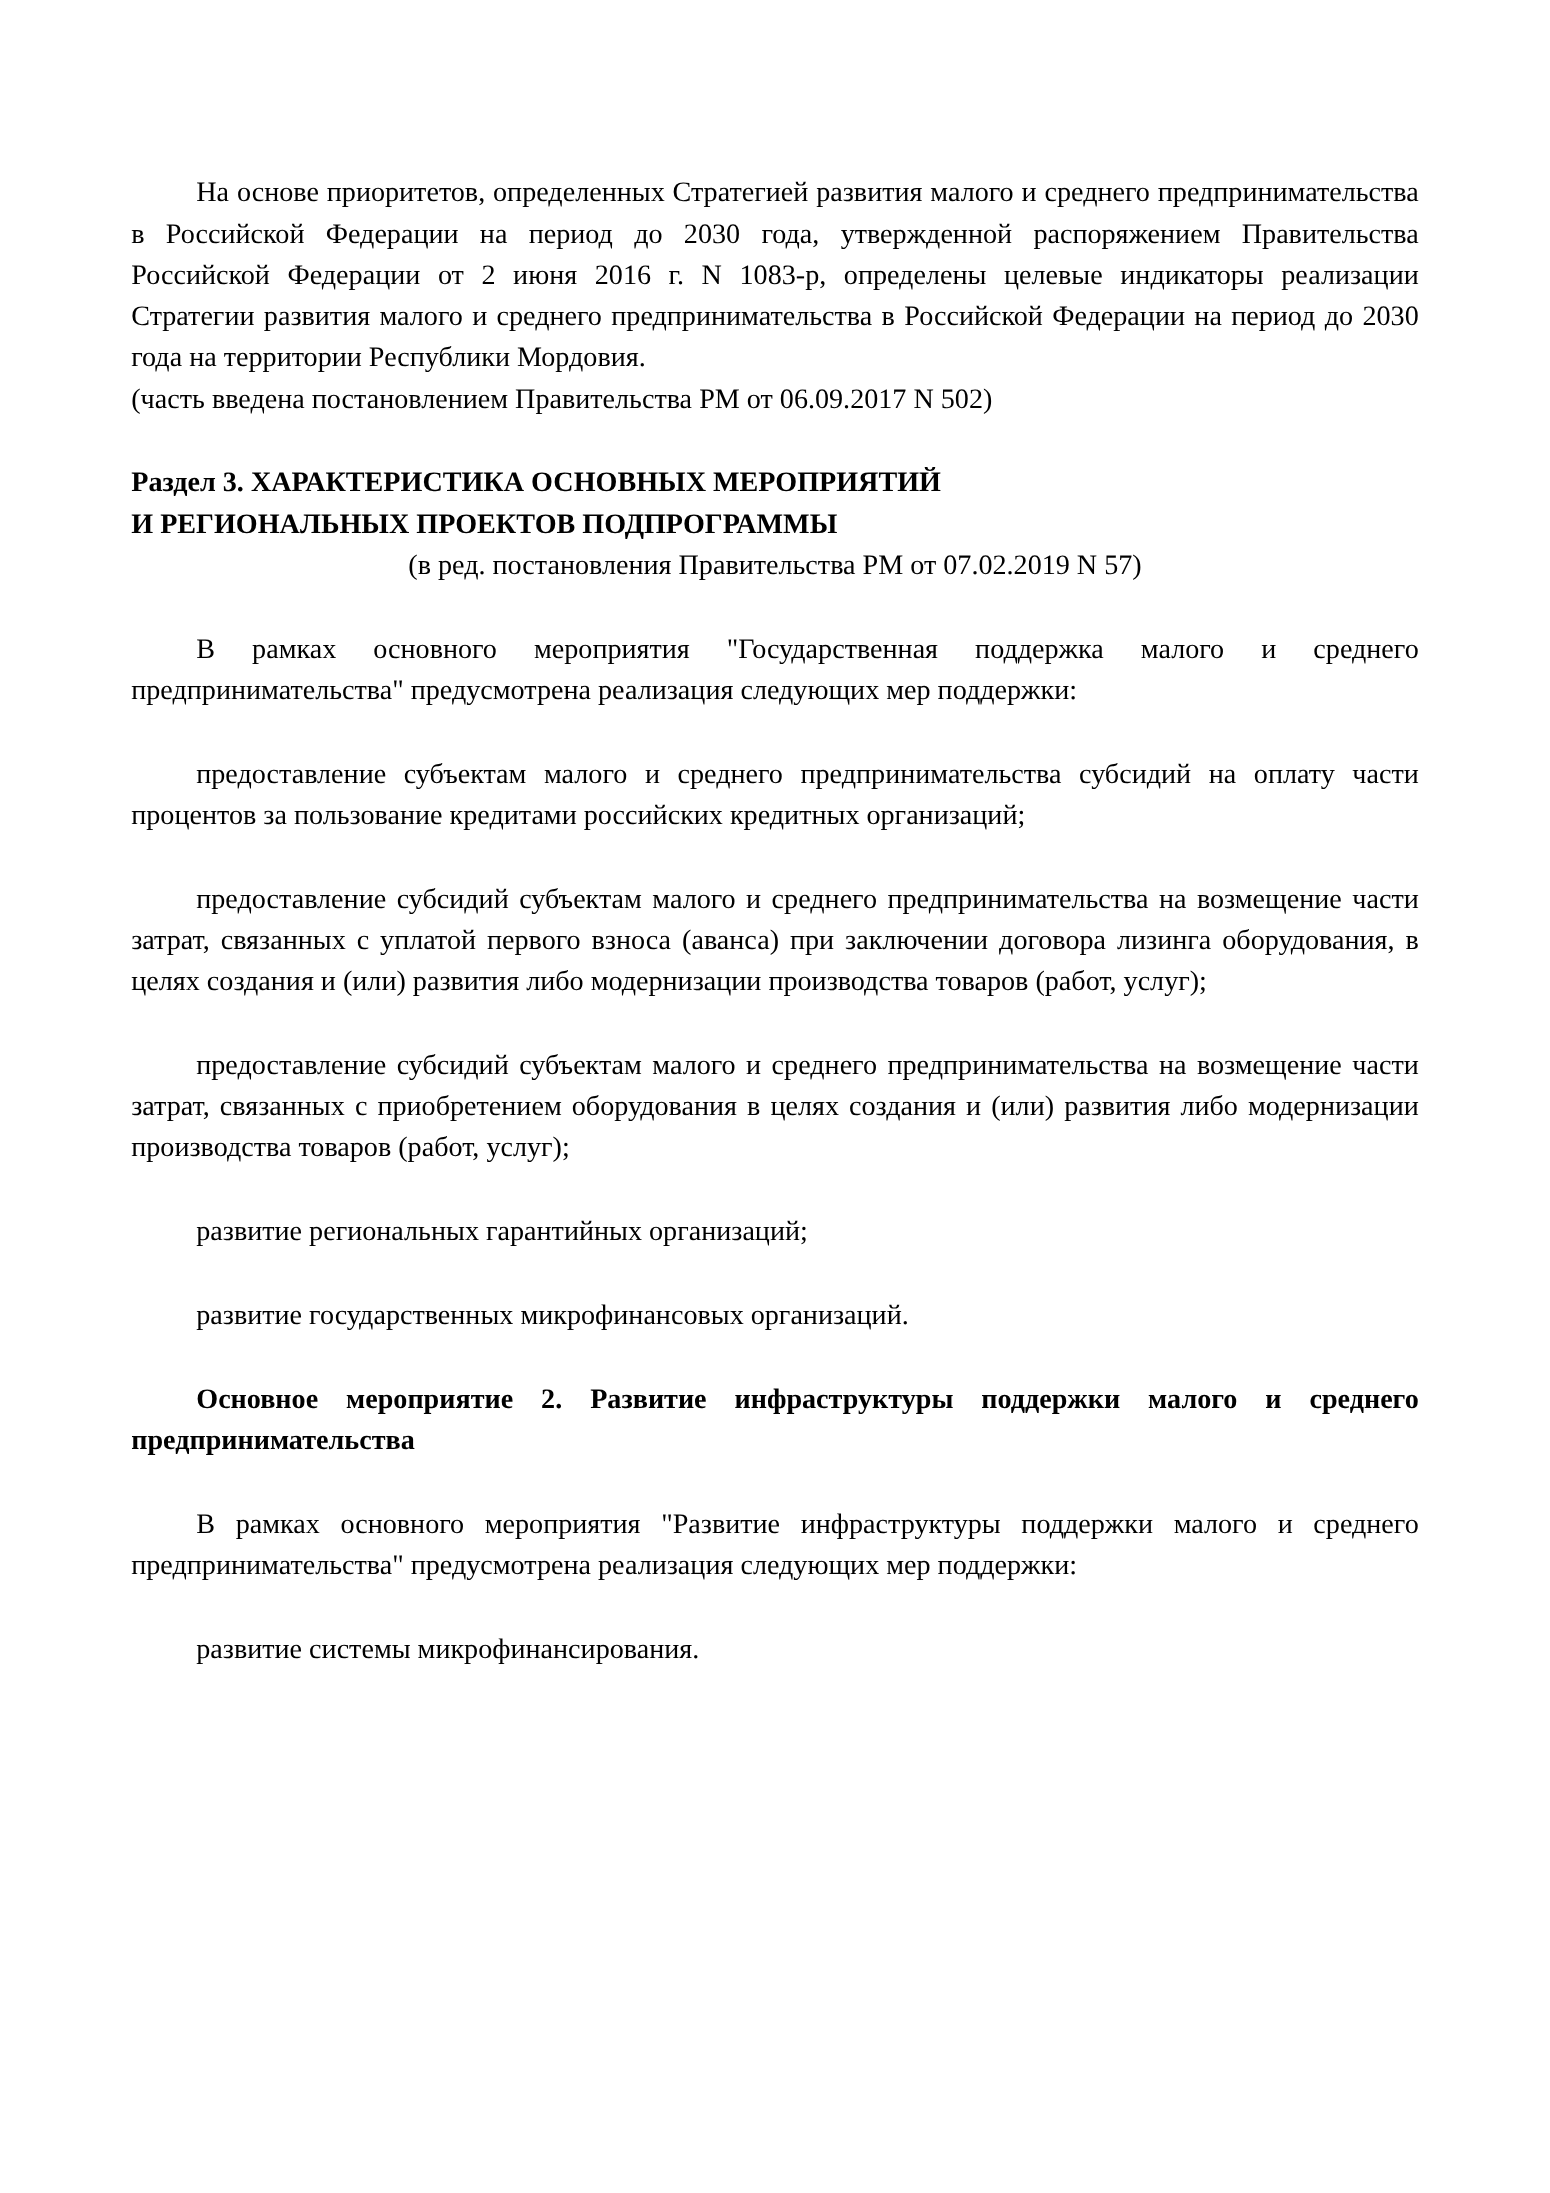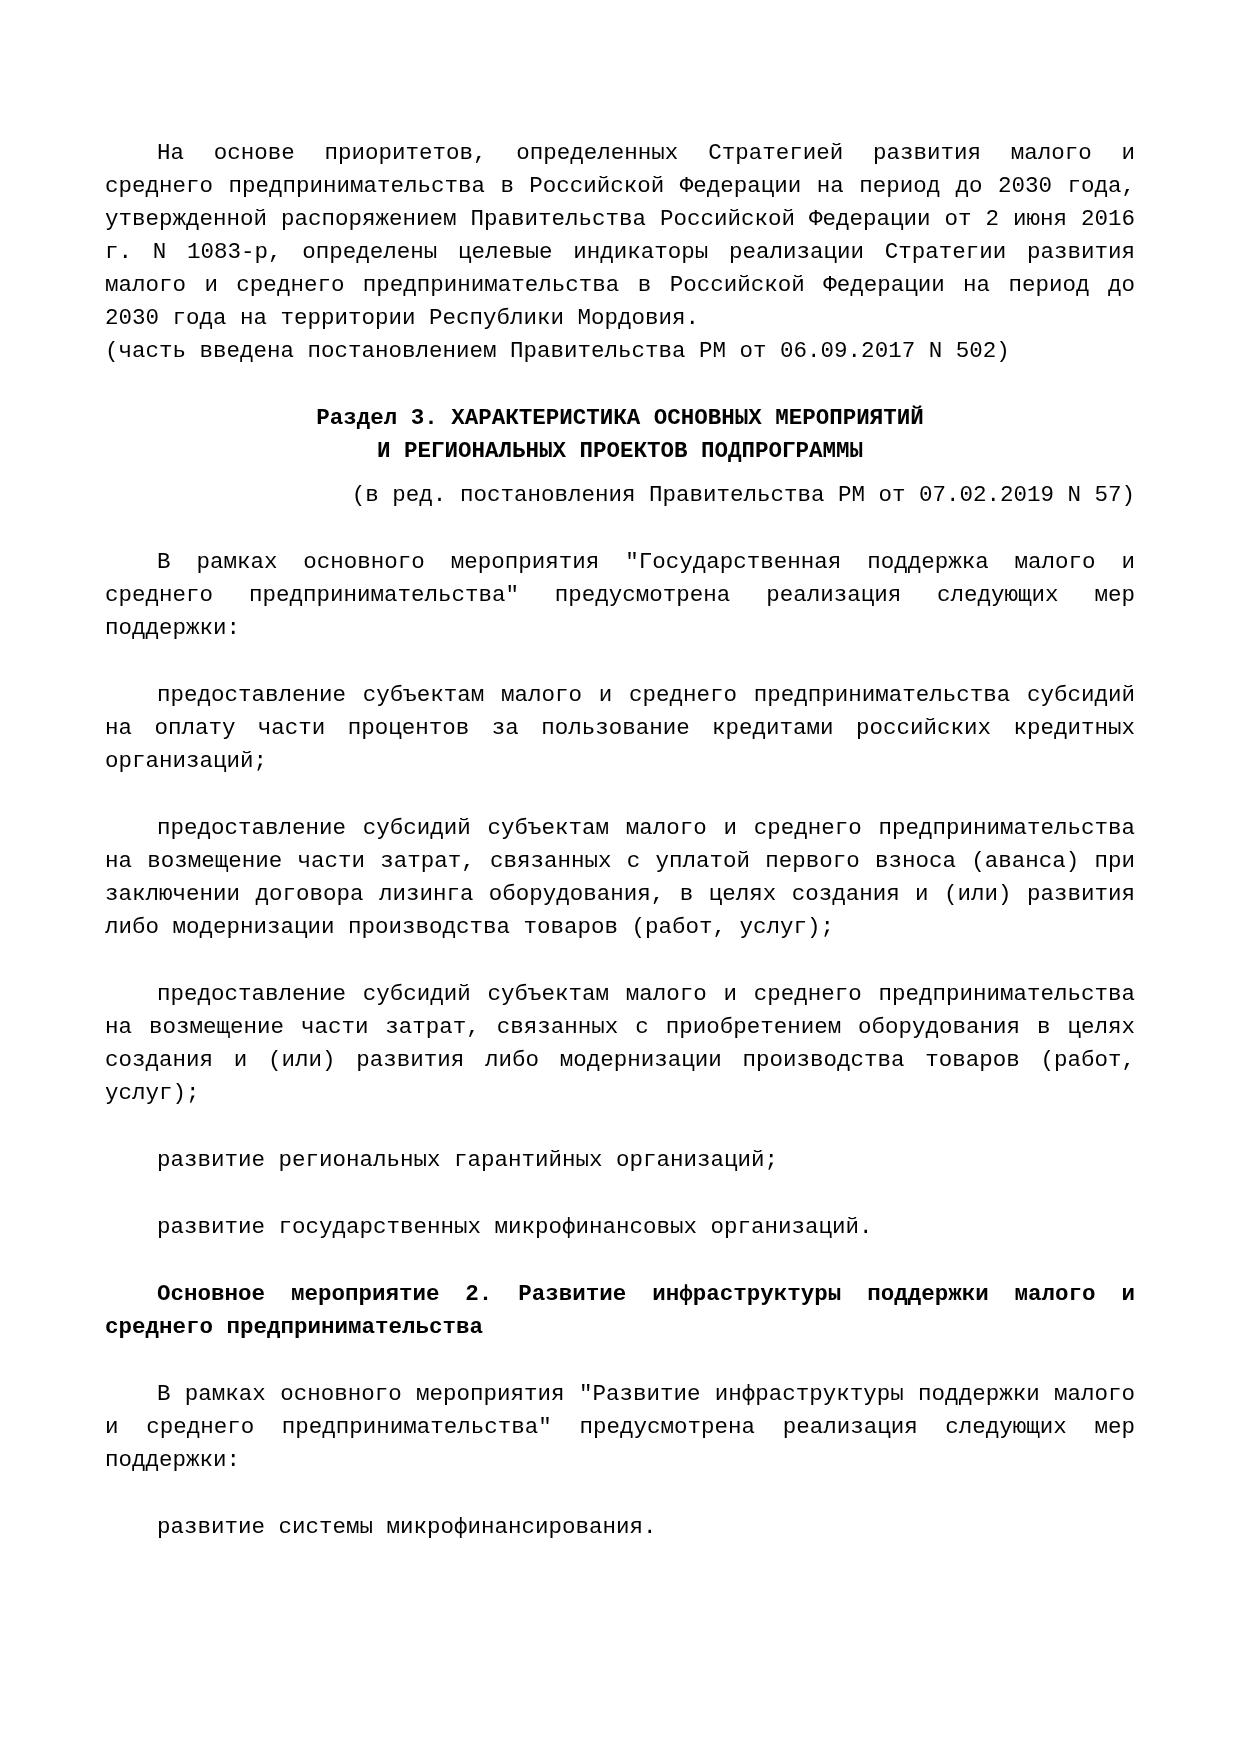--- a/index.html
+++ b/index.html
@@ -9,46 +9,43 @@
     height: 1754px;
     font-family: "Liberation Serif", "DejaVu Serif", serif;
     font-size: 22.5px;
     color: #000000;
     overflow: hidden;
   }
   .page {
     width: 100%;
     height: 100%;
     padding: 137px 105px 60px 105px;
-    font-family: Liberation Mono, monospace;
   }
   .block {
     line-height: 33px;
     white-space: pre-line;
   }
   
   .p {
     text-align: justify;
     text-indent: 52px;
   }
   
   .note {
     text-align: left;
     text-indent: 0;
   }
   
   .hc {
-    text-align: center;
     font-weight: bold;
   }
   
   .cnote {
-    text-align: right;
+    text-align: center;
     text-indent: 0;
-    margin-top: 11px;
   }
   
   .hb {
     font-weight: bold;
     text-align: justify;
     text-indent: 52px;
   }
   
   .mb { margin-bottom: 34px; }
 </style>

